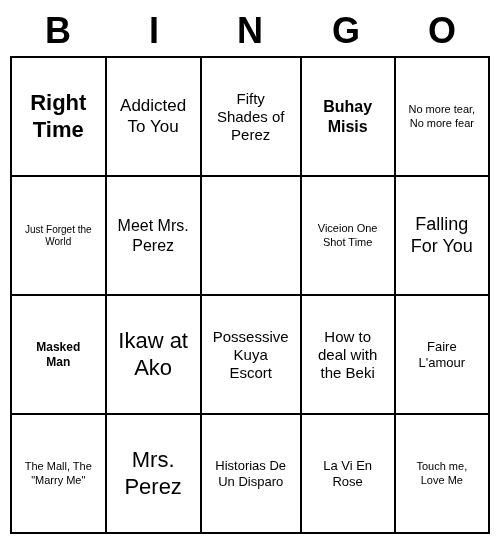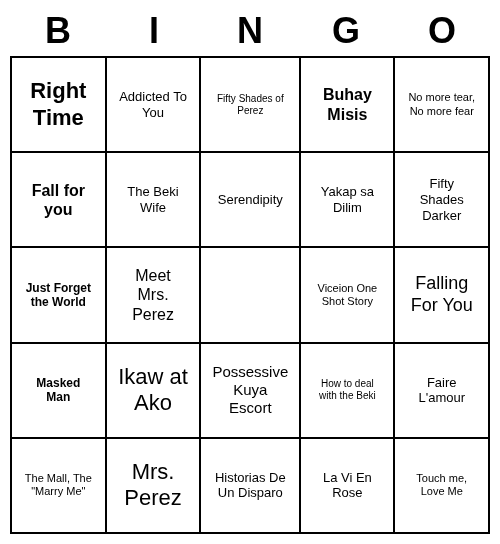--- a/index.html
+++ b/index.html
@@ -60,44 +60,37 @@
   <span class="bingo-letter">I</span>
   <span class="bingo-letter">N</span>
   <span class="bingo-letter">G</span>
   <span class="bingo-letter">O</span>
 </div>
 
 <table class="bingo-grid">
   <tbody id="grid-body">
   <tr>
         <td style="font-size: 22px; font-weight: bold;">Right Time</td>
-        <td style="font-size: 13px; margin-top: 8px;">Addicted To You</td>
-        <td style="font-size: 10px;">Fifty Shades of Perez</td>
+        <td style="font-size: 17px; margin-top: 8px;">Addicted To You</td>
+        <td style="font-size: 15px;">Fifty Shades of Perez</td>
         <td style="font-size: 16px; font-weight: bold;">Buhay Misis</td>
         <td style="font-size: 11px;">No more tear, No more fear</td>
       </tr>
       <tr>
-        <td style="font-size: 16px; font-weight: bold;">Fall for you</td>
-        <td style="font-size: 13px;">The Beki Wife</td>
-        <td style="font-size: 13px;">Serendipity</td>
-        <td style="font-size: 13px;">Yakap sa Dilim</td>
-        <td style="font-size: 13px;">Fifty Shades Darker</td>
-      </tr>
-      <tr>
-        <td style="font-size: 12px; font-weight: bold;">Just Forget the World</td>
+        <td style="font-size: 10px;">Just Forget the World</td>
         <td style="font-size: 16px; font-weight: normal;">Meet Mrs. Perez</td>
         <td style="font-size: 13px;"></td>
-        <td style="font-size: 11px;">Viceion One Shot Story</td>
+        <td style="font-size: 11px;">Viceion One Shot Time</td>
         <td style="font-size: 18px; margin-left: 17px;">Falling For You</td>
       </tr>
       <tr>
         <td style="font-size: 12px; font-weight: bold;">Masked Man</td>
         <td style="font-size: 22px; font-weight: normal;">Ikaw at Ako</td>
         <td style="font-size: 15px;">Possessive Kuya Escort</td>
-        <td style="font-size: 10px;">How to deal with the Beki</td>
+        <td style="font-size: 15px;">How to deal with the Beki</td>
         <td style="font-size: 13px;">Faire L'amour</td>
       </tr>
       <tr>
         <td style="font-size: 11px;">The Mall, The "Marry Me"</td>
         <td style="font-size: 22px; font-weight: normal;">Mrs. Perez</td>
         <td style="font-size: 13px;">Historias De Un Disparo</td>
         <td style="font-size: 13px;">La Vi En Rose</td>
         <td style="font-size: 11px; text-align: center;">Touch me, Love Me</td>
       </tr>
     </tbody>

